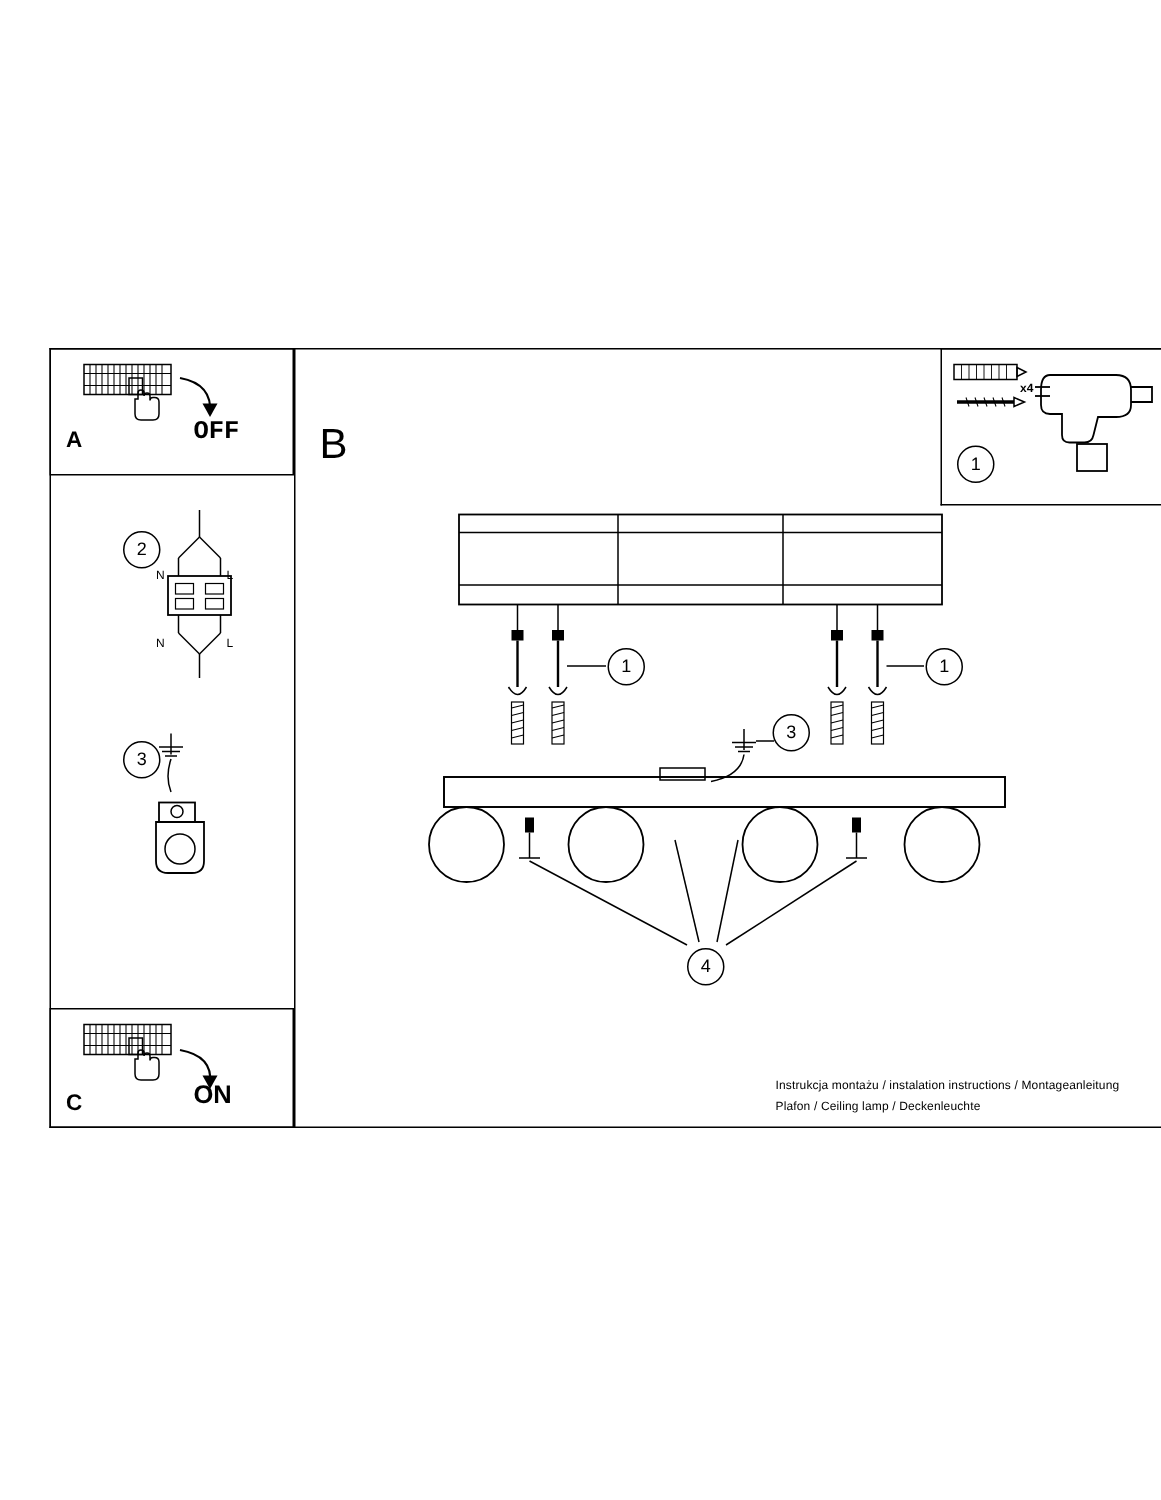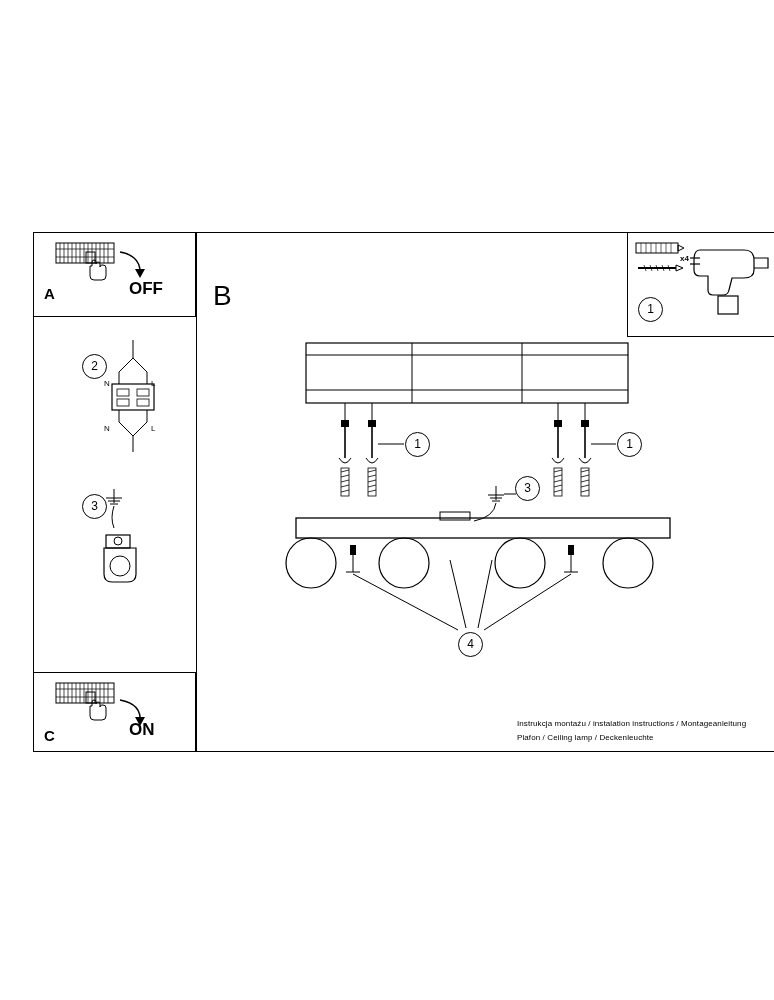--- a/index.html
+++ b/index.html
@@ -109,21 +109,21 @@
 
 <div class="sheet">
 
   <div class="frame"></div>
   <div class="frame-right-top"></div>
   <div class="divider-v"></div>
   <div class="box-a"></div>
   <div class="box-c"></div>
 
   <div class="letter" style="left:44px; top:285px;">A</div>
-  <div class="word" style="left:129px; top:279px;">OFF</div>
+  <div class="word" style="left:129px; top:279px;font-family:Liberation Mono, monospace;">OFF</div>
 
   <svg class="sheet" width="774" height="1000" style="position:absolute;left:0;top:0;pointer-events:none;">
 
     <g>
       <rect class="ln" x="56" y="243" width="58" height="20" stroke-width="1"></rect>
       <g stroke="#000" stroke-width="0.7">
         <line x1="60" y1="243" x2="60" y2="263"></line>
           <line x1="64" y1="243" x2="64" y2="263"></line>
         <line x1="68" y1="243" x2="68" y2="263"></line>
           <line x1="72" y1="243" x2="72" y2="263"></line>

